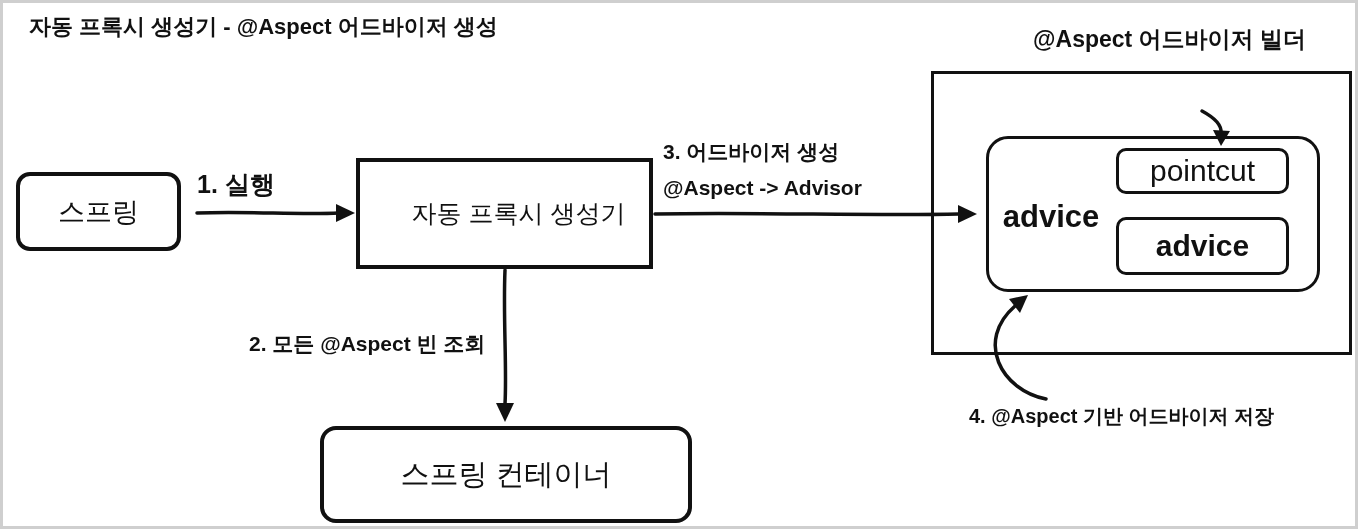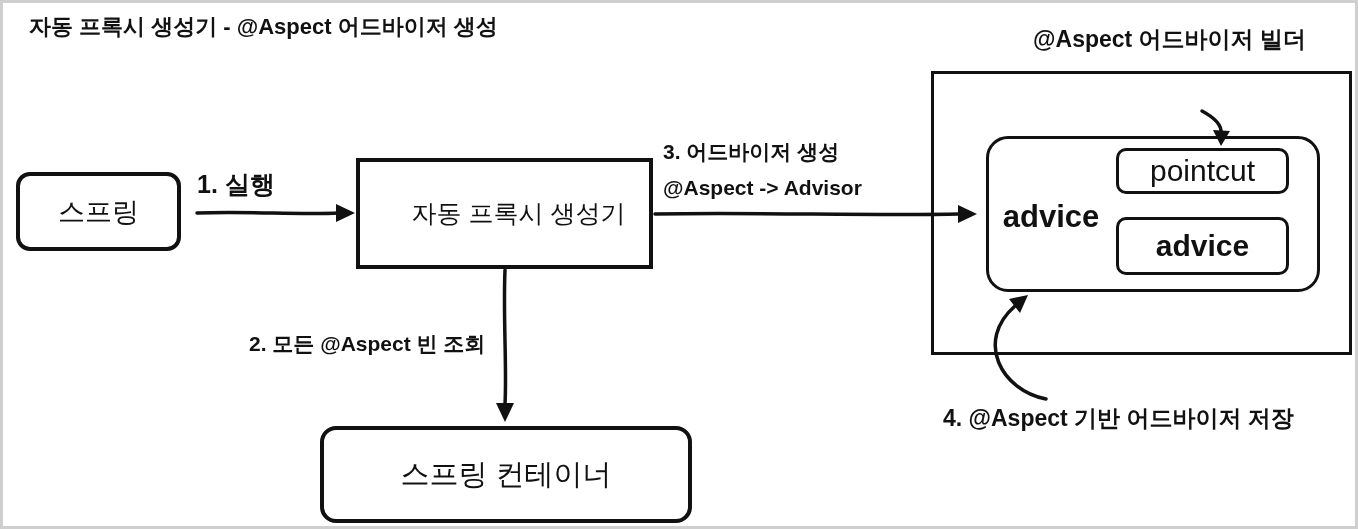--- a/index.html
+++ b/index.html
@@ -33,21 +33,21 @@
   #apc-box{left:353px;top:155px;width:297px;height:111px;font-size:25px;padding-left:28px;}
   #builder-box{left:928px;top:68px;width:421px;height:284px;border-width:3px;z-index:1;}
   #advisor-box{left:983px;top:133px;width:334px;height:156px;border-radius:22px;border-width:3px;}
   #advisor-label{left:990px;top:196px;width:116px;text-align:center;font-size:31px;z-index:3;}
   #pointcut-box{left:1113px;top:145px;width:173px;height:46px;border-radius:10px;border-width:3px;font-size:30px;font-weight:400;}
   #advice-box{left:1113px;top:214px;width:173px;height:58px;border-radius:10px;border-width:3px;font-size:30px;font-weight:700;}
   #container-box{left:317px;top:423px;width:372px;height:97px;border-radius:16px;font-size:29px;}
   #step1-label{left:163px;top:165px;width:140px;text-align:center;font-size:25px;}
   #step3-label{left:660px;top:131px;width:255px;text-align:left;font-size:21px;line-height:36px;}
   #step2-label{left:222px;top:327px;font-size:21px;margin-left:24px;}
-  #step4-label{left:940px;top:400px;font-size:23px;}
+  #step4-label{left:966px;top:400px;font-size:20px;}
   .stroke{stroke:var(--ink);stroke-width:3.5;fill:none;stroke-linecap:round;}
   .head{fill:var(--ink);stroke:none;}
 </style>
 </head>
 <body>
 
 <div id="canvas">
 
   <svg id="arrows" viewBox="0 0 1358 529" xmlns="http://www.w3.org/2000/svg">
     <g>

